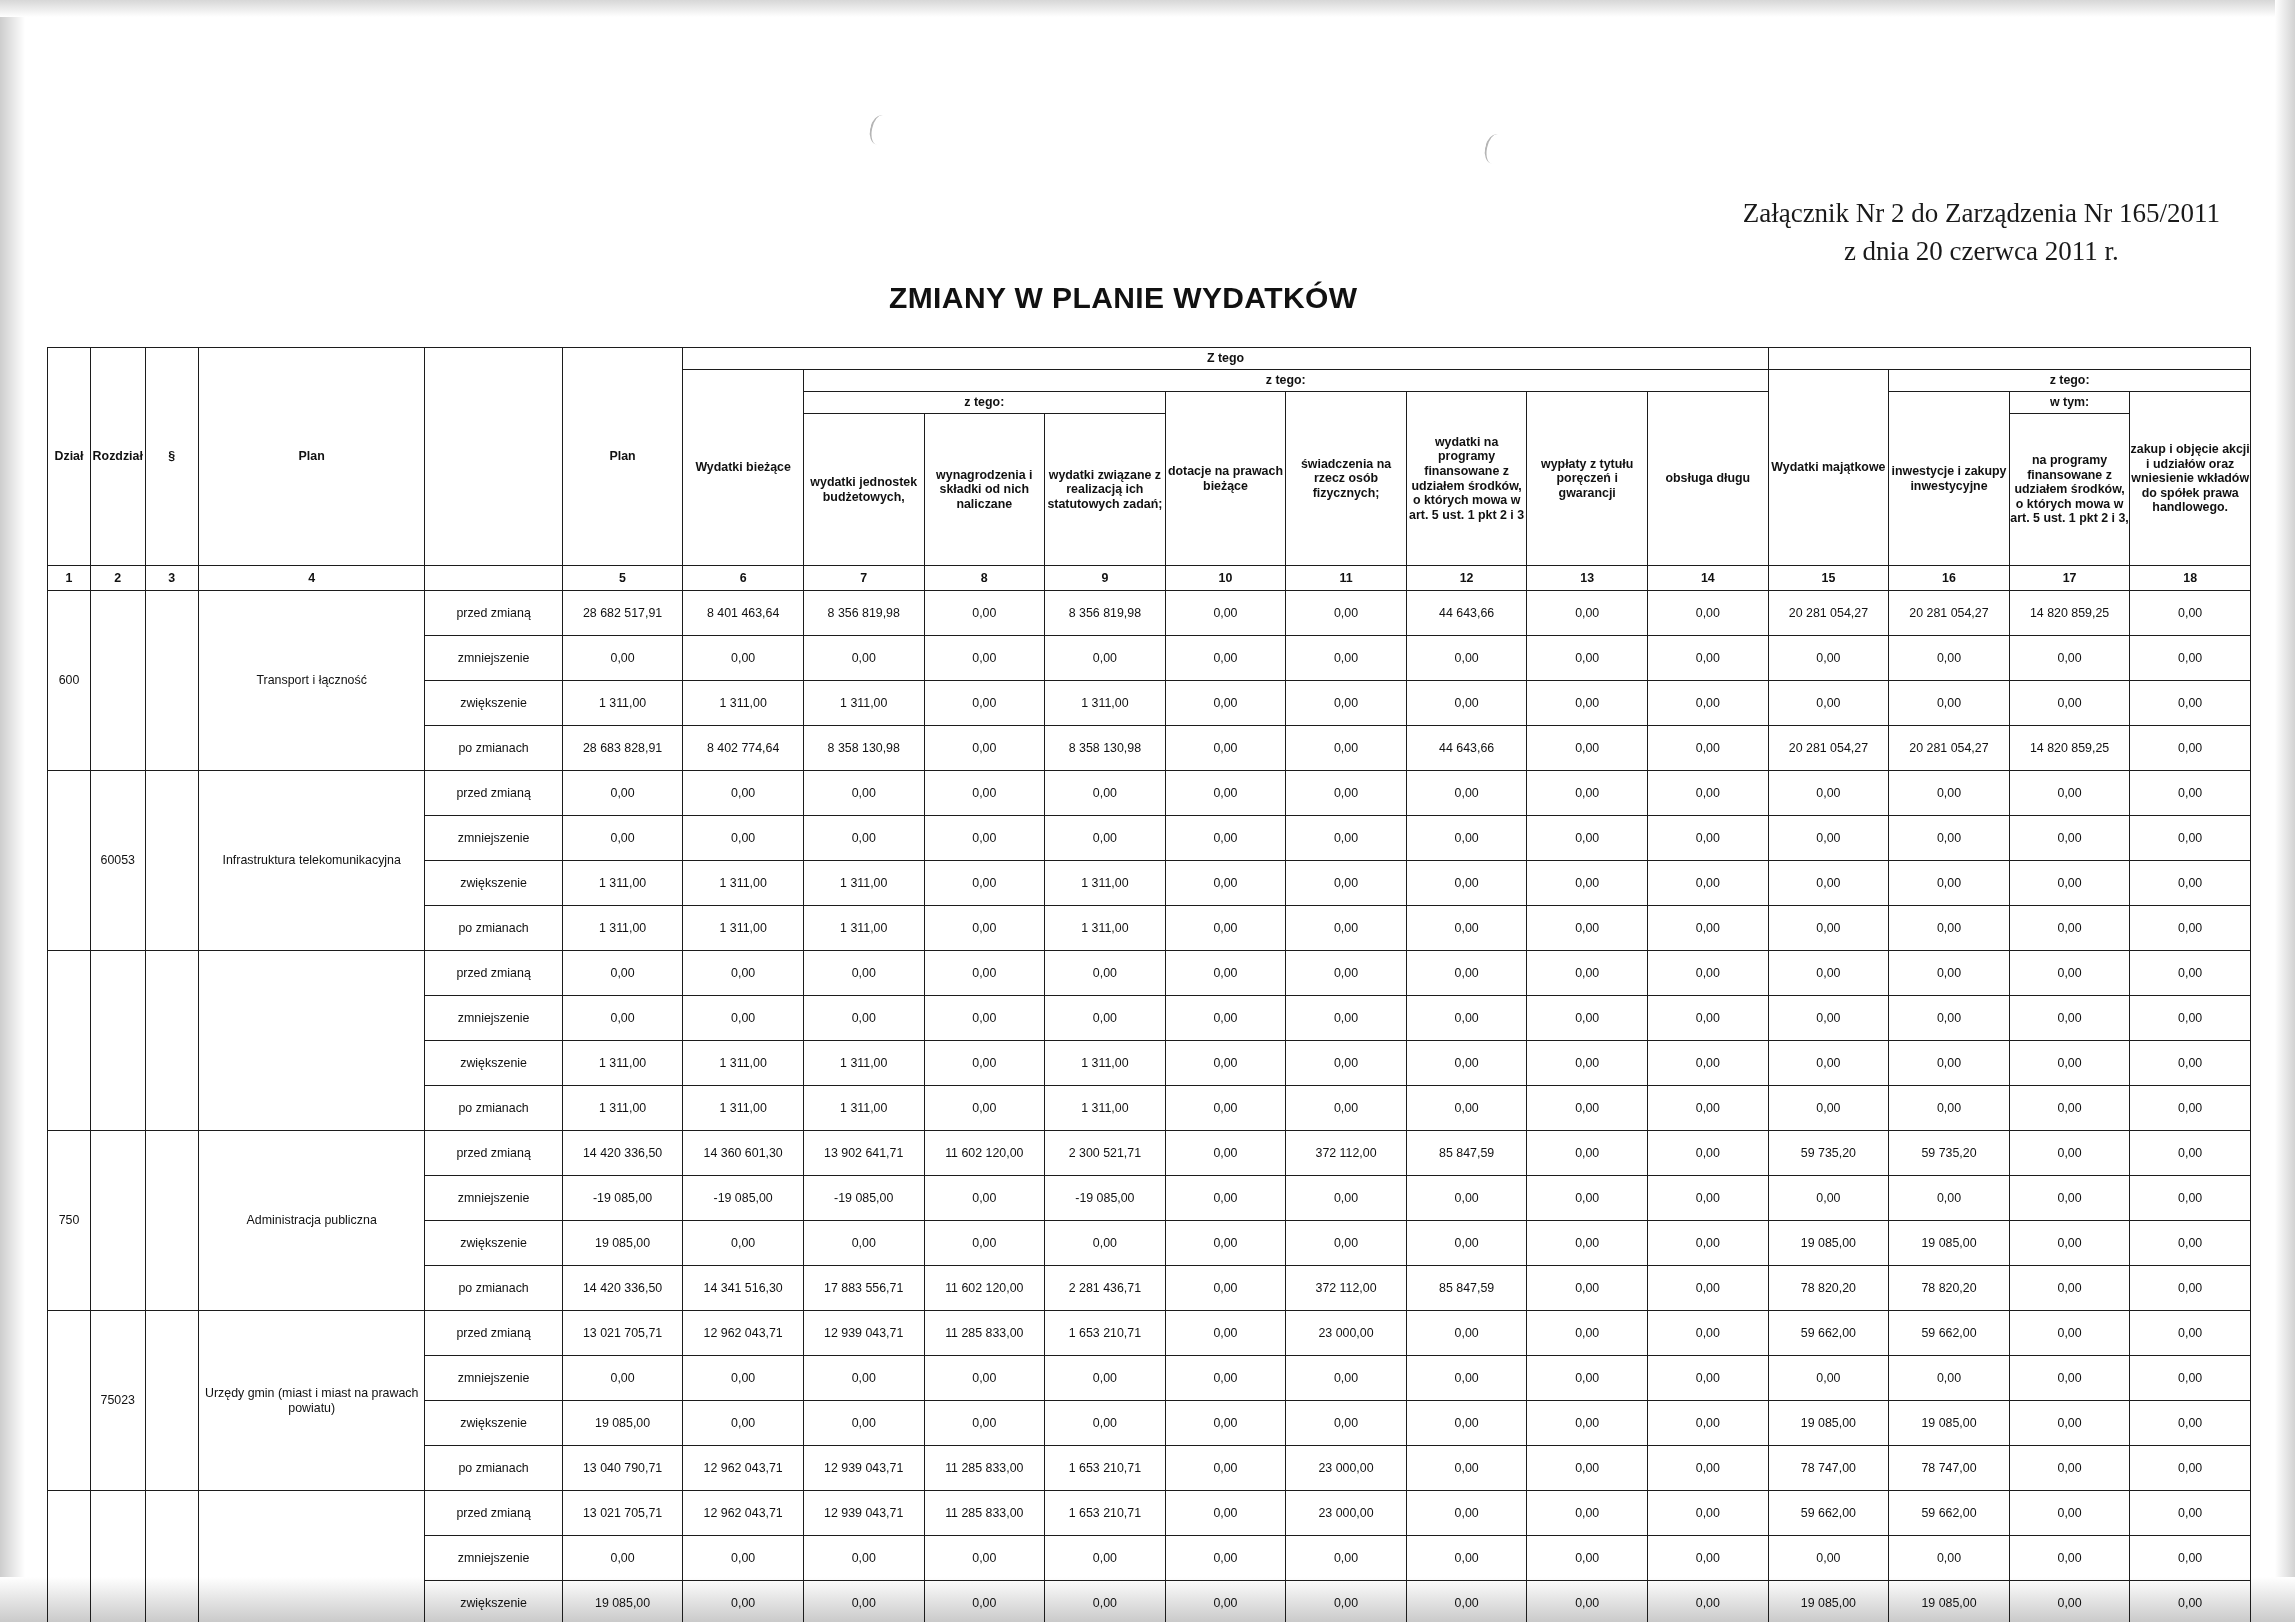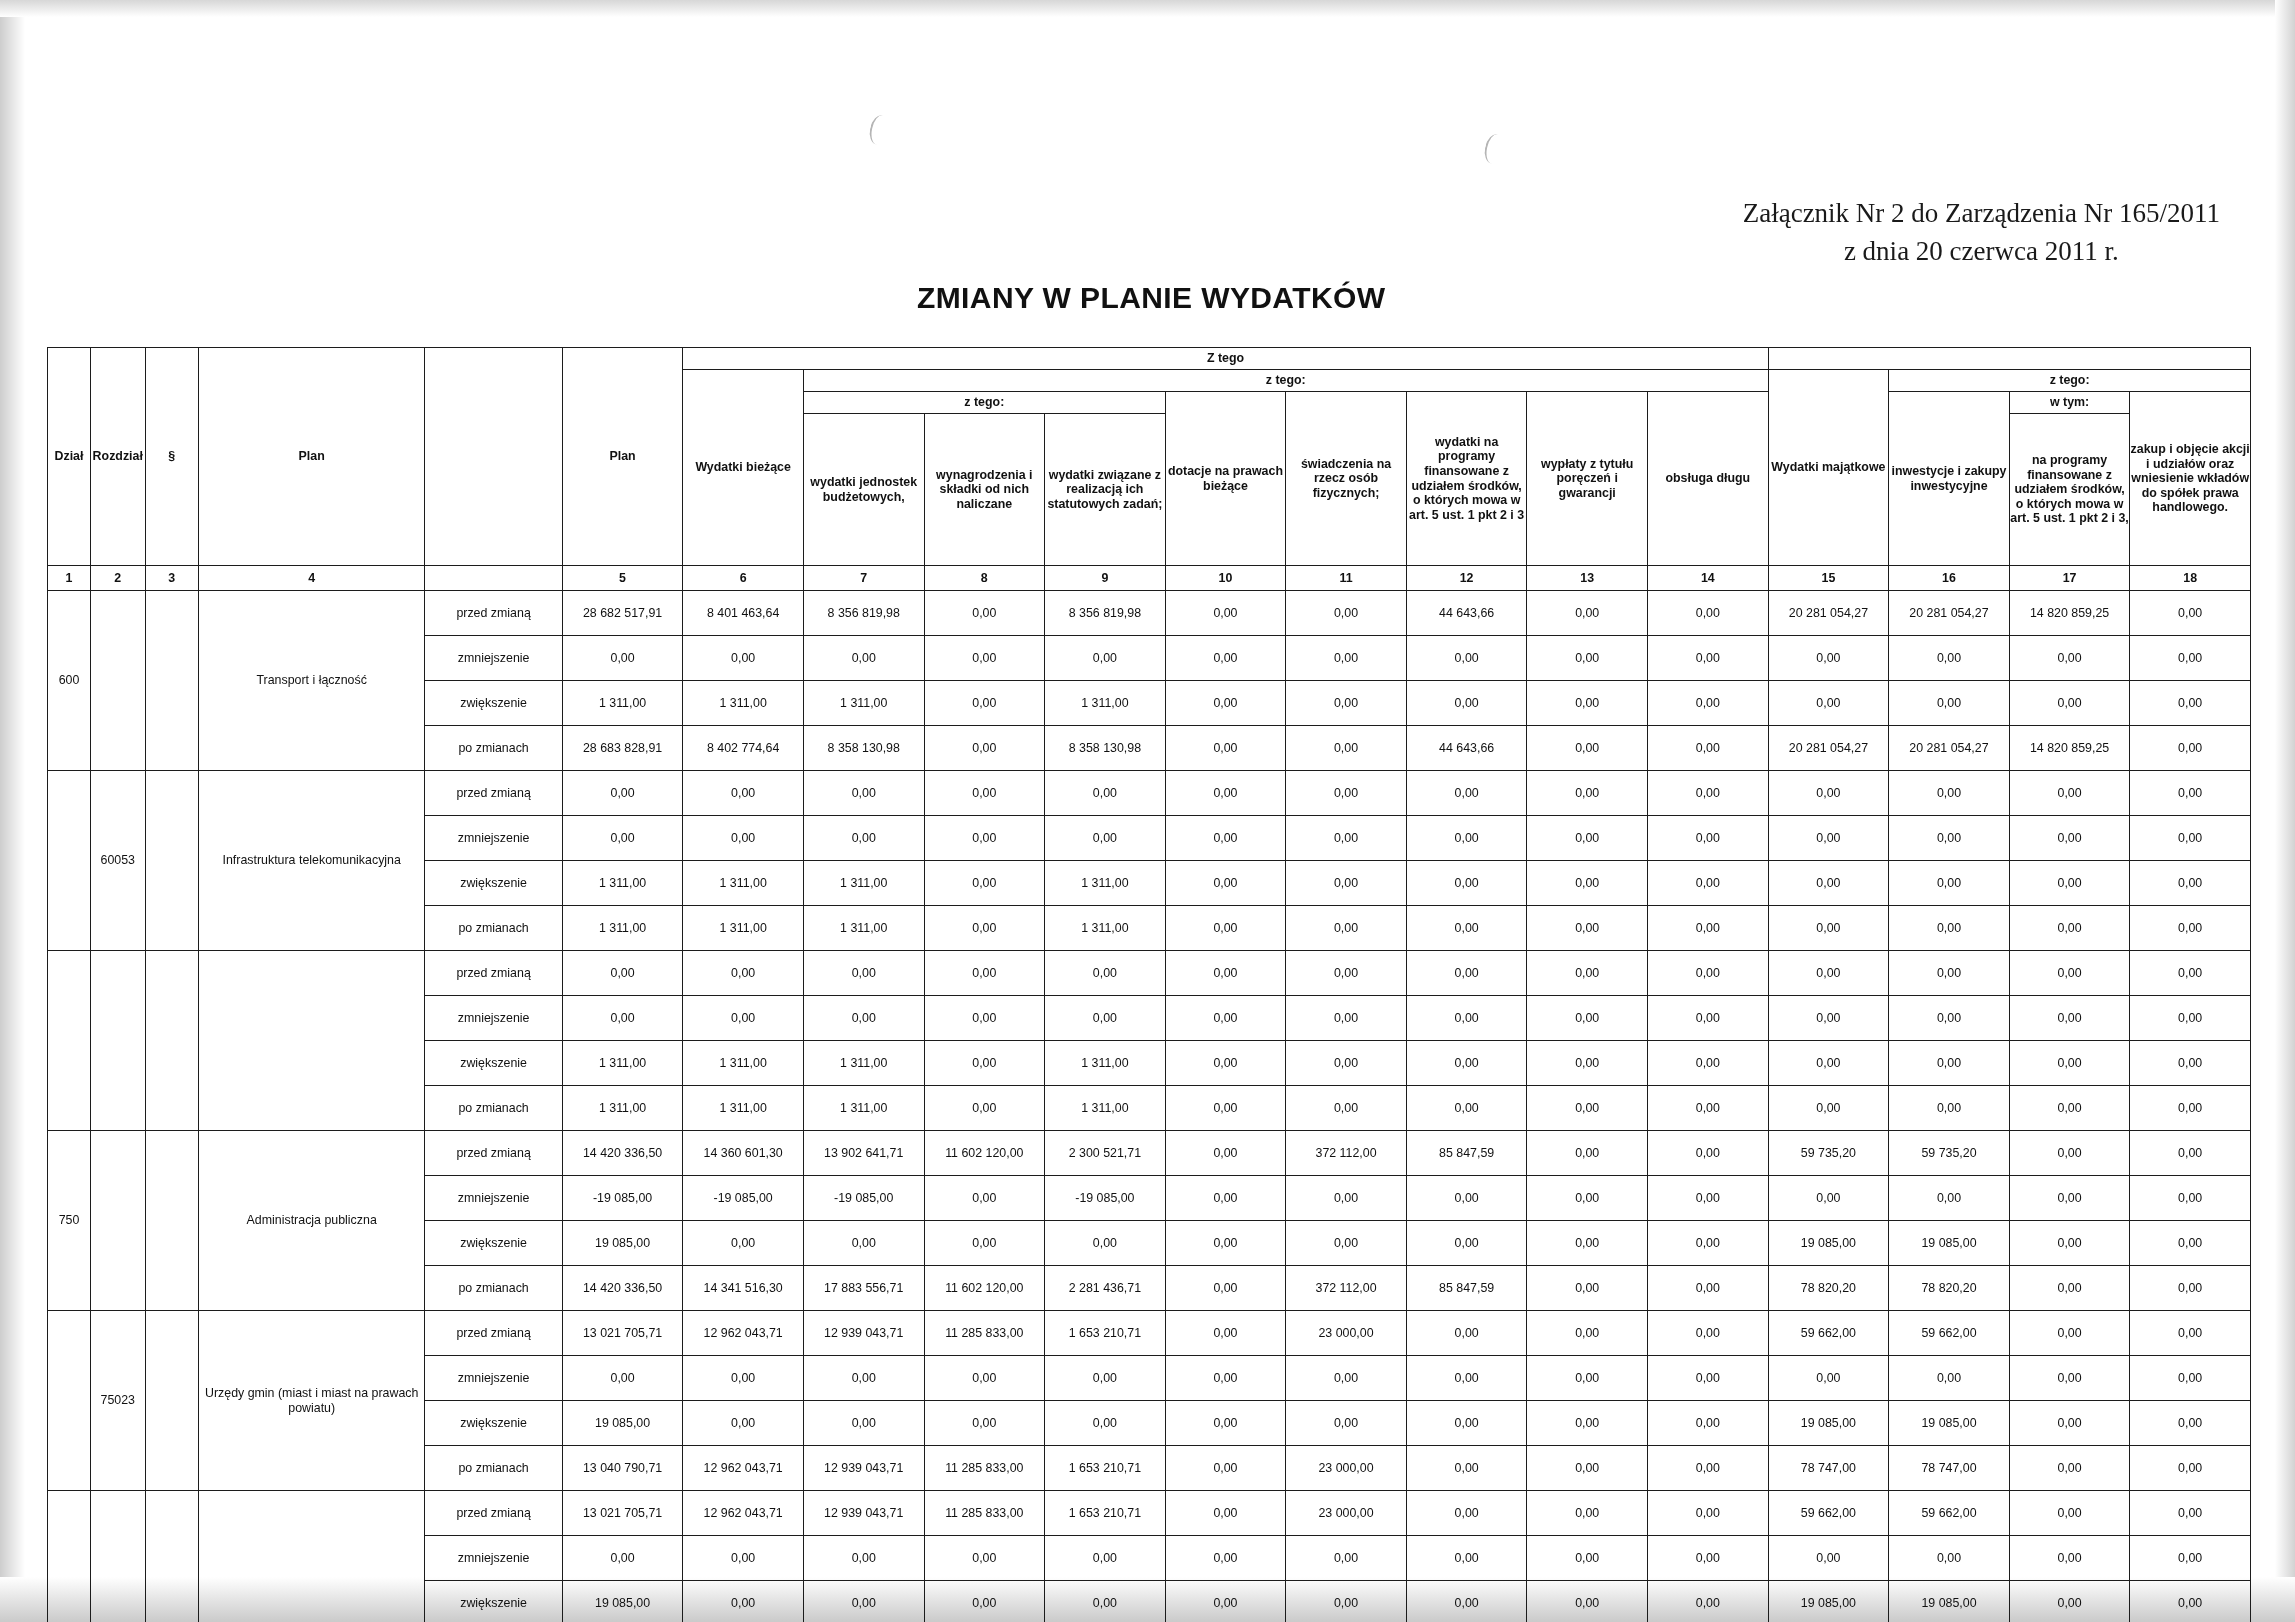--- a/index.html
+++ b/index.html
@@ -44,21 +44,21 @@
     top: 147px;
     text-align: center;
     font-family: "Liberation Serif", serif;
     font-size: 27px;
     line-height: 1.42;
     color: #1a1a1a;
     margin-top: 47px;
   }
   .doc-title {
     position: absolute;
-    left: 917px;
+    left: 889px;
     top: 281px;
     font-size: 30px;
     font-weight: bold;
     letter-spacing: 0.4px;
     color: #111;
   }
 
   
   .hole {
     position: absolute;

